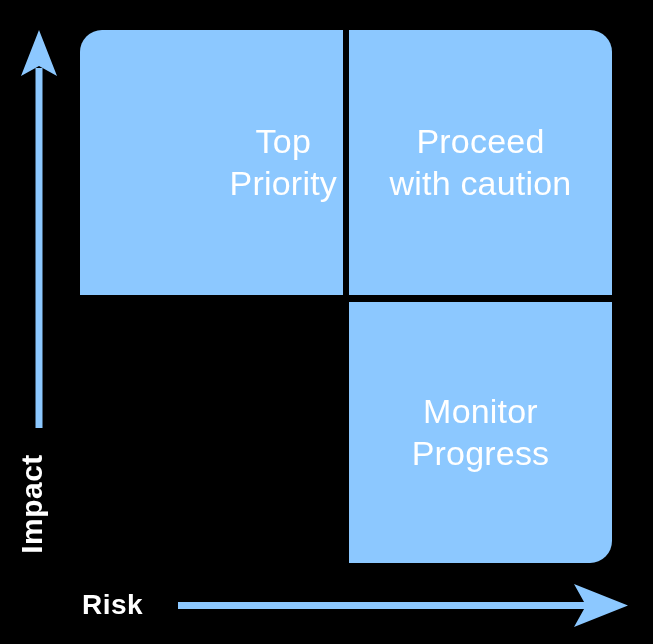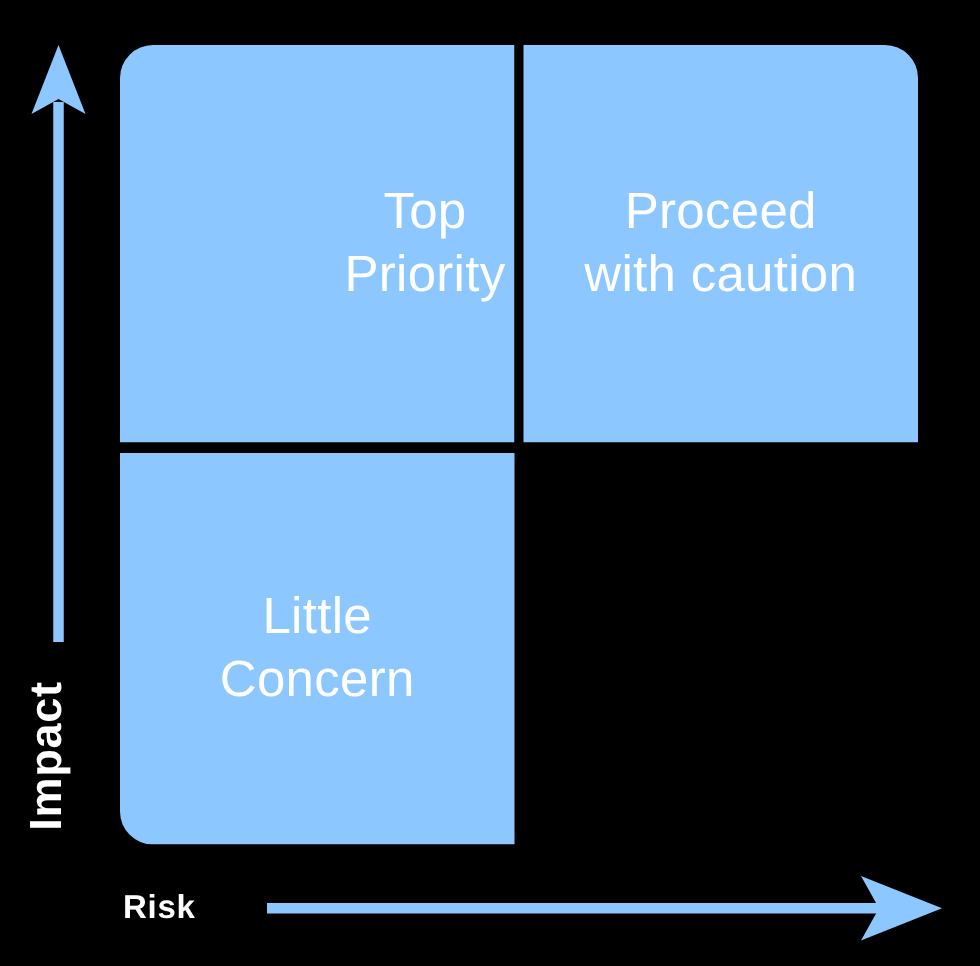--- a/index.html
+++ b/index.html
@@ -92,21 +92,21 @@
   #x-axis-label {
     position: absolute;
     left: 82px;
     top: 583px;
     height: 44px;
     display: flex;
     align-items: center;
   }
   #x-axis-label .axis-text {
     color: #ffffff;
-    font-size: 22px;
+    font-size: 28px;
     font-weight: 700;
     letter-spacing: 0.5px;
     white-space: nowrap;
   }
 </style>
 </head>
 <body>
 
 <div id="canvas">
 
@@ -137,20 +137,20 @@
 
     <div class="divider" id="divider-vertical"></div>
 
     <div class="quad" id="q-top-right">
       <span class="qlabel">Proceed
 with caution</span>
     </div>
 
     <div class="divider" id="divider-horizontal"></div>
 
-    <div class="quad" id="q-bottom-left">
-      <span class="qlabel">Little
-Concern</span>
+
+    <div class="quad" id="q-bottom-right">
+      <span class="qlabel">Monitor
+Progress</span>
     </div>
-
 
   </div>
 </div>
 
 </body></html>

